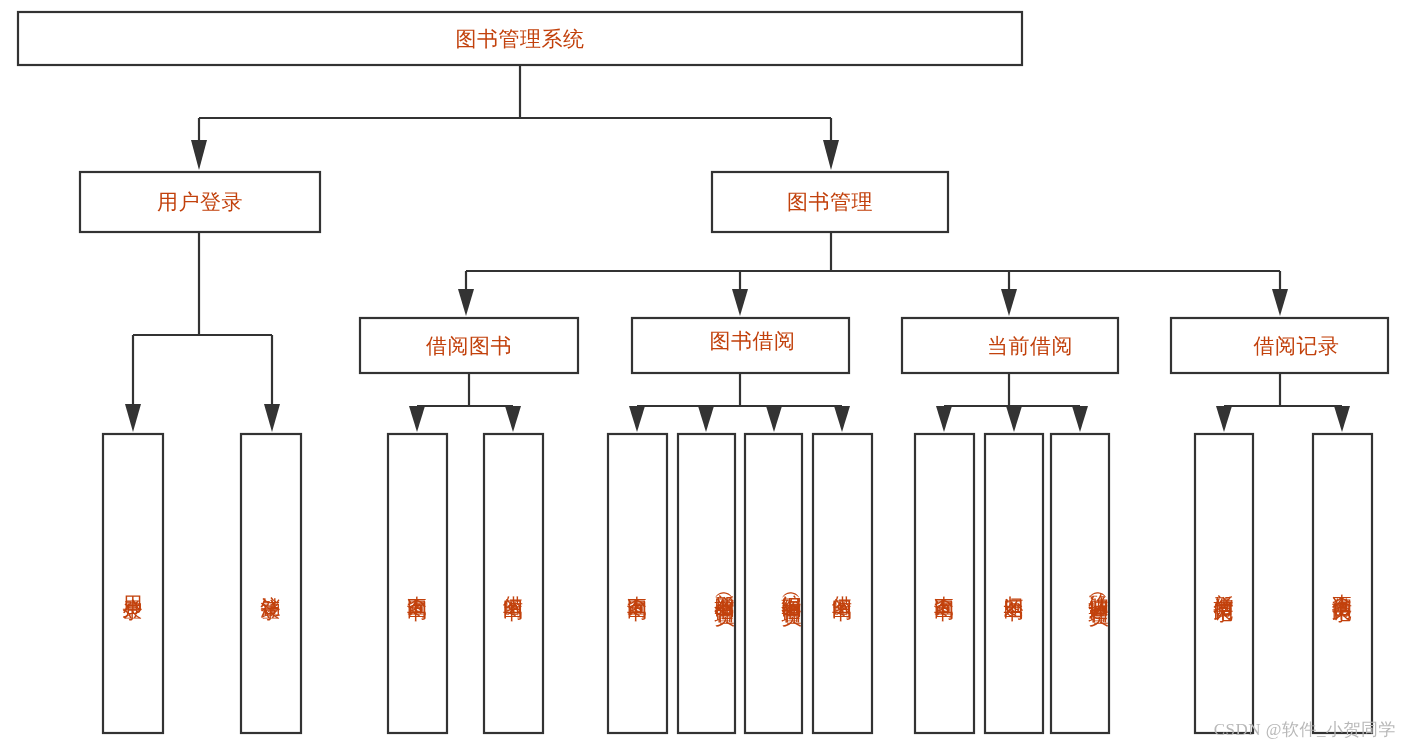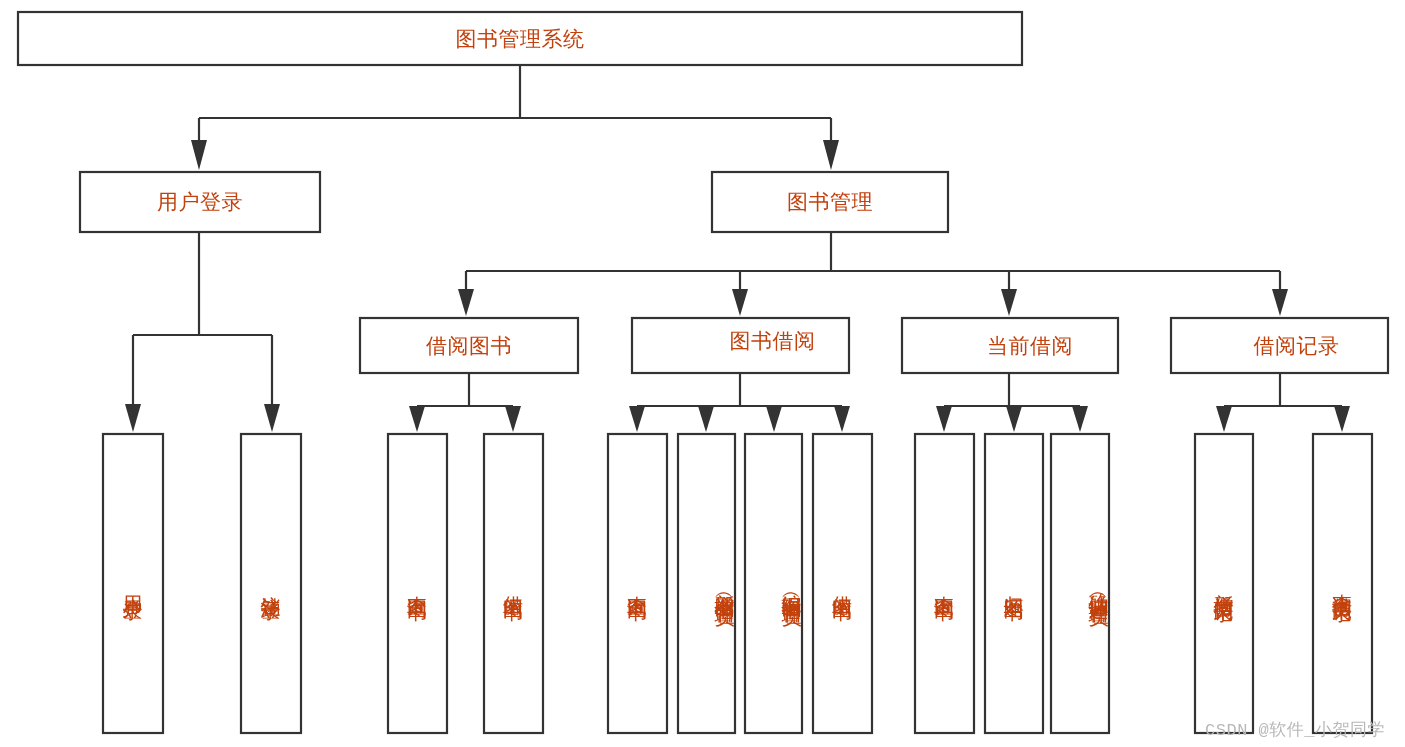--- a/index.html
+++ b/index.html
@@ -62,25 +62,25 @@
     font-size: 20px;
     letter-spacing: 2px;
     line-height: 1;
   }
   .node-label.vert.top-align {
     align-items: flex-start;
     padding-top: 6px;
   }
   .watermark {
     position: absolute;
-    right: 20px;
+    right: 9px;
     bottom: 6px;
     font-size: 17px;
     color: #b8b8b8;
-    font-family: Liberation Mono, monospace;
+    font-family: Liberation Serif, serif;
     letter-spacing: 0.5px;
     white-space: nowrap;
   }
 </style>
 </head>
 <body>
 
 <div id="diagram-root">
 
   <svg class="diagram-svg" viewBox="0 0 1405 747">
@@ -175,21 +175,21 @@
     <rect class="node-box" x="1195" y="434" width="58" height="299"></rect>
     <rect class="node-box" x="1313" y="434" width="59" height="299"></rect>
   </svg>
 
   <div class="node-label horiz" style="left:18px; top:12px; width:1004px; height:53px;">图书管理系统</div>
 
   <div class="node-label horiz" style="left:80px; top:172px; width:240px; height:60px;">用户登录</div>
   <div class="node-label horiz" style="left:712px; top:172px; width:236px; height:60px;border-radius:8px;">图书管理</div>
 
   <div class="node-label horiz" style="left:360px; top:318px; width:218px; height:55px;">借阅图书</div>
-  <div class="node-label horiz" style="left:664px; top:318px; width:217px; height:45px;">图书借阅</div>
+  <div class="node-label horiz" style="left:644px; top:318px; width:217px; height:45px;">图书借阅</div>
   <div class="node-label horiz" style="left:902px; top:318px; width:256px; height:55px;">当前借阅</div>
   <div class="node-label horiz" style="left:1171px; top:318px; width:251px; height:55px;">借阅记录</div>
 
   <div class="node-label vert" style="left:103px; top:434px; width:60px; height:299px;">用户登录</div>
   <div class="node-label vert" style="left:241px; top:434px; width:60px; height:299px;">注销登录</div>
 
   <div class="node-label vert" style="left:388px; top:434px; width:59px; height:299px;">查询图书</div>
   <div class="node-label vert" style="left:484px; top:434px; width:59px; height:299px;">借阅图书</div>
 
   <div class="node-label vert" style="left:608px; top:434px; width:59px; height:299px;">查询图书</div>

